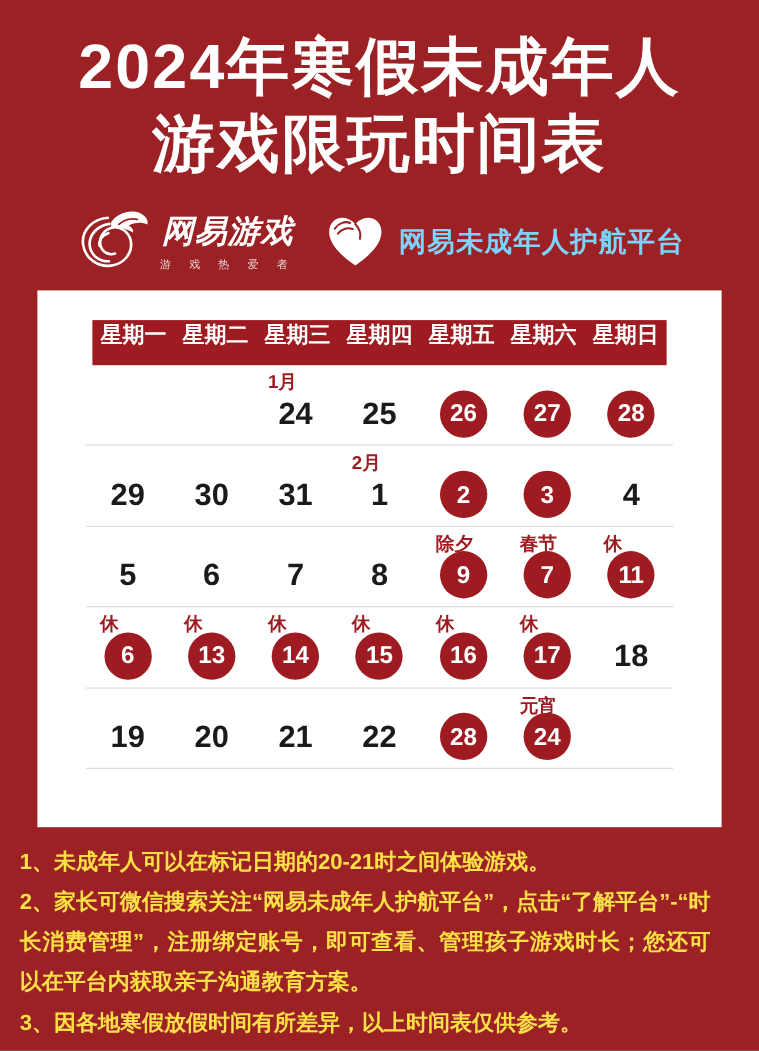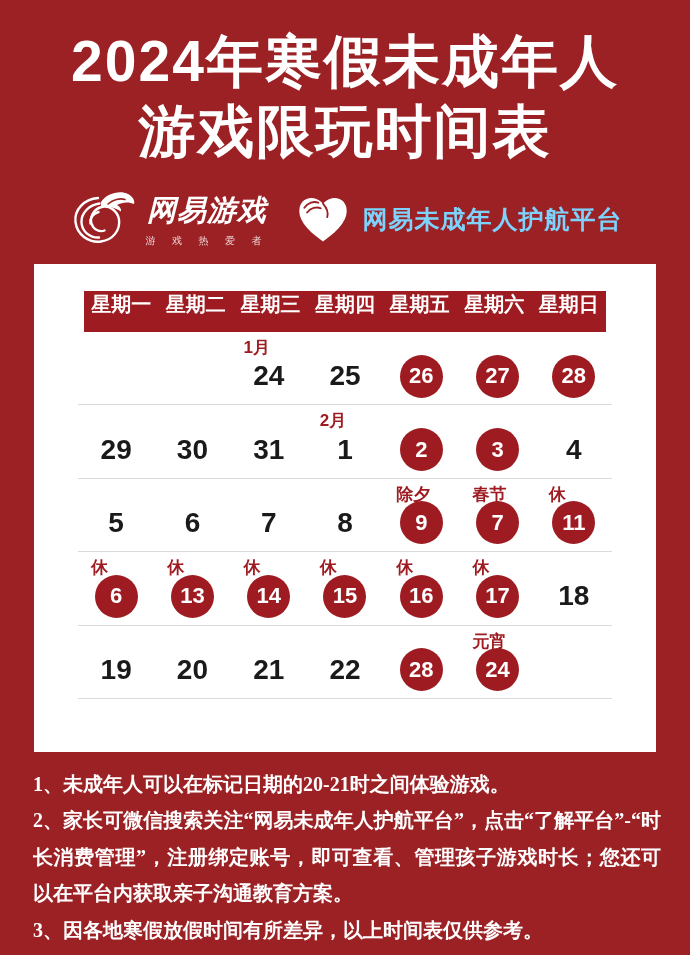--- a/index.html
+++ b/index.html
@@ -67,24 +67,23 @@
     color:var(--date);font-weight:bold;font-size:28px;
   }
   .date.circled{
     width:43px;height:43px;border-radius:50%;
     background:var(--accent);color:#fff;
     display:flex;align-items:center;justify-content:center;
     font-size:22px;
   }
   
   .notes{
-    position:absolute;left:33px;top:766px;width:628px;
-    color:#ffffff;font-weight:bold;font-size:20px;line-height:1.82;
+    position:absolute;left:18px;top:766px;width:628px;
+    color:#fde047;font-weight:bold;font-size:20px;line-height:1.82;
     text-align:justify;
-    font-family:Liberation Serif, serif;
   }
 </style>
 </head>
 <body>
 
 <div class="poster">
 
   <div class="title">
     <div>2024年寒假未成年人</div>
     <div>游戏限玩时间表</div>

